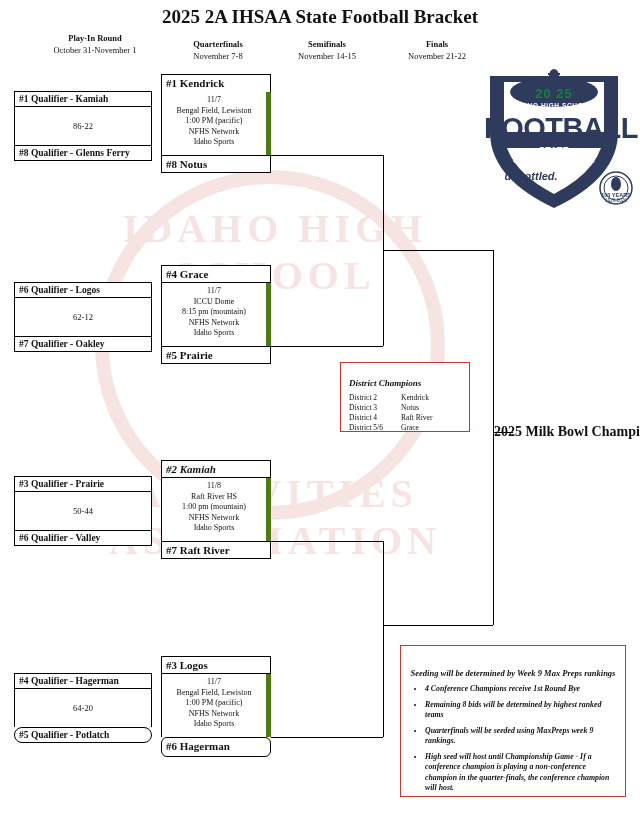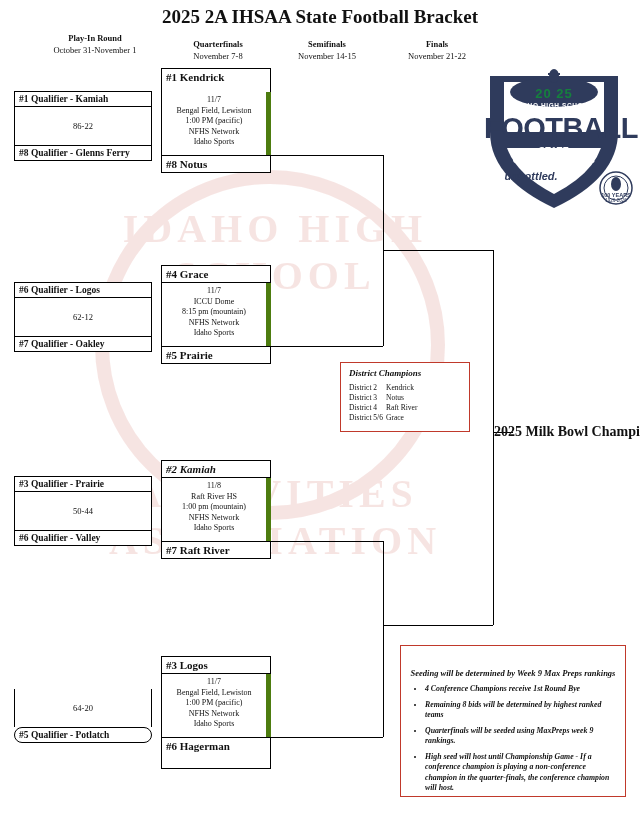--- a/index.html
+++ b/index.html
@@ -119,28 +119,28 @@
     font-size:14px; font-weight:bold;
     white-space:nowrap;
   }
 
   
   #district-panel {
     position:absolute;
     box-sizing:border-box;
     border:1px solid #c0392b;
     background:#fff;
-    padding:5px 8px 7px 8px;
+    padding:15px 8px 7px 8px;
   }
   #district-panel .dp-title {
     font-style:italic; font-weight:bold; font-size:9px; margin-bottom:4px;
   }
   #district-panel table { border-collapse:collapse; font-size:7.5px; }
   #district-panel td { padding:0.5px 0; }
-  #district-panel td.dcol { width:37px;margin-left:10px; }
+  #district-panel td.dcol { width:52px;margin-left:10px; }
 
   
   #notes {
     position:absolute;
     box-sizing:border-box;
     border:1px solid #c0392b;
     background:#fff;
     padding:22px 8px;
   }
   #notes .n-head {
@@ -214,24 +214,25 @@
   <div class="team-box" style="left:14px; top:145px; width:138px; height:16px;">#8 Qualifier - Glenns Ferry</div>
 
   <div class="team-box" style="left:14px; top:282px; width:138px; height:16px;">#6 Qualifier - Logos</div>
   <div class="score-box" style="left:14px; top:298px; width:138px; height:38px;">62-12</div>
   <div class="team-box" style="left:14px; top:336px; width:138px; height:16px;">#7 Qualifier - Oakley</div>
 
   <div class="team-box" style="left:14px; top:476px; width:138px; height:16px;">#3 Qualifier - Prairie</div>
   <div class="score-box" style="left:14px; top:492px; width:138px; height:38px;">50-44</div>
   <div class="team-box" style="left:14px; top:530px; width:138px; height:16px;">#6 Qualifier - Valley</div>
 
+  <div class="team-box" style="left:14px; top:673px; width:138px; height:16px;">#4 Qualifier - Hagerman</div>
   <div class="score-box" style="left:14px; top:689px; width:138px; height:38px;">64-20</div>
   <div class="team-box" style="left:14px; top:727px; width:138px; height:16px;border-radius:8px;">#5 Qualifier - Potlatch</div>
 
-  <div class="team-box big" style="left:161px; top:68px; width:110px; height:28px;">#1 Kendrick</div>
+  <div class="team-box big" style="left:161px; top:74px; width:110px; height:28px;">#1 Kendrick</div>
   <div class="info-box" style="left:161px; top:92px; width:110px; height:63px;">
     <div>11/7</div>
     <div>Bengal Field, Lewiston</div>
     <div>1:00 PM (pacific)</div>
     <div>NFHS Network</div>
     <div>Idaho Sports</div>
   </div>
   <div class="team-box big" style="left:161px; top:155px; width:110px; height:18px;">#8 Notus</div>
 
   <div class="team-box big" style="left:161px; top:265px; width:110px; height:18px;">#4 Grace</div>
@@ -255,21 +256,21 @@
   <div class="team-box big" style="left:161px; top:541px; width:110px; height:18px;">#7 Raft River</div>
 
   <div class="team-box big" style="left:161px; top:656px; width:110px; height:18px;">#3 Logos</div>
   <div class="info-box" style="left:161px; top:674px; width:110px; height:63px;">
     <div>11/7</div>
     <div>Bengal Field, Lewiston</div>
     <div>1:00 PM (pacific)</div>
     <div>NFHS Network</div>
     <div>Idaho Sports</div>
   </div>
-  <div class="team-box big" style="left:161px; top:737px; width:110px; height:32px;">#6 Hagerman</div>
+  <div class="team-box big" style="left:161px; top:737px; width:110px; height:20px;border-radius:6px;">#6 Hagerman</div>
 
   <div class="ln h" style="left:271px; top:155px; width:112px;"></div>
 
   <div class="ln h" style="left:271px; top:346px; width:112px;"></div>
 
   <div class="ln v" style="left:383px; top:155px; height:191px;"></div>
 
   <div class="ln h" style="left:383px; top:250px; width:110px;"></div>
 
   <div class="ln h" style="left:271px; top:541px; width:112px;"></div>

